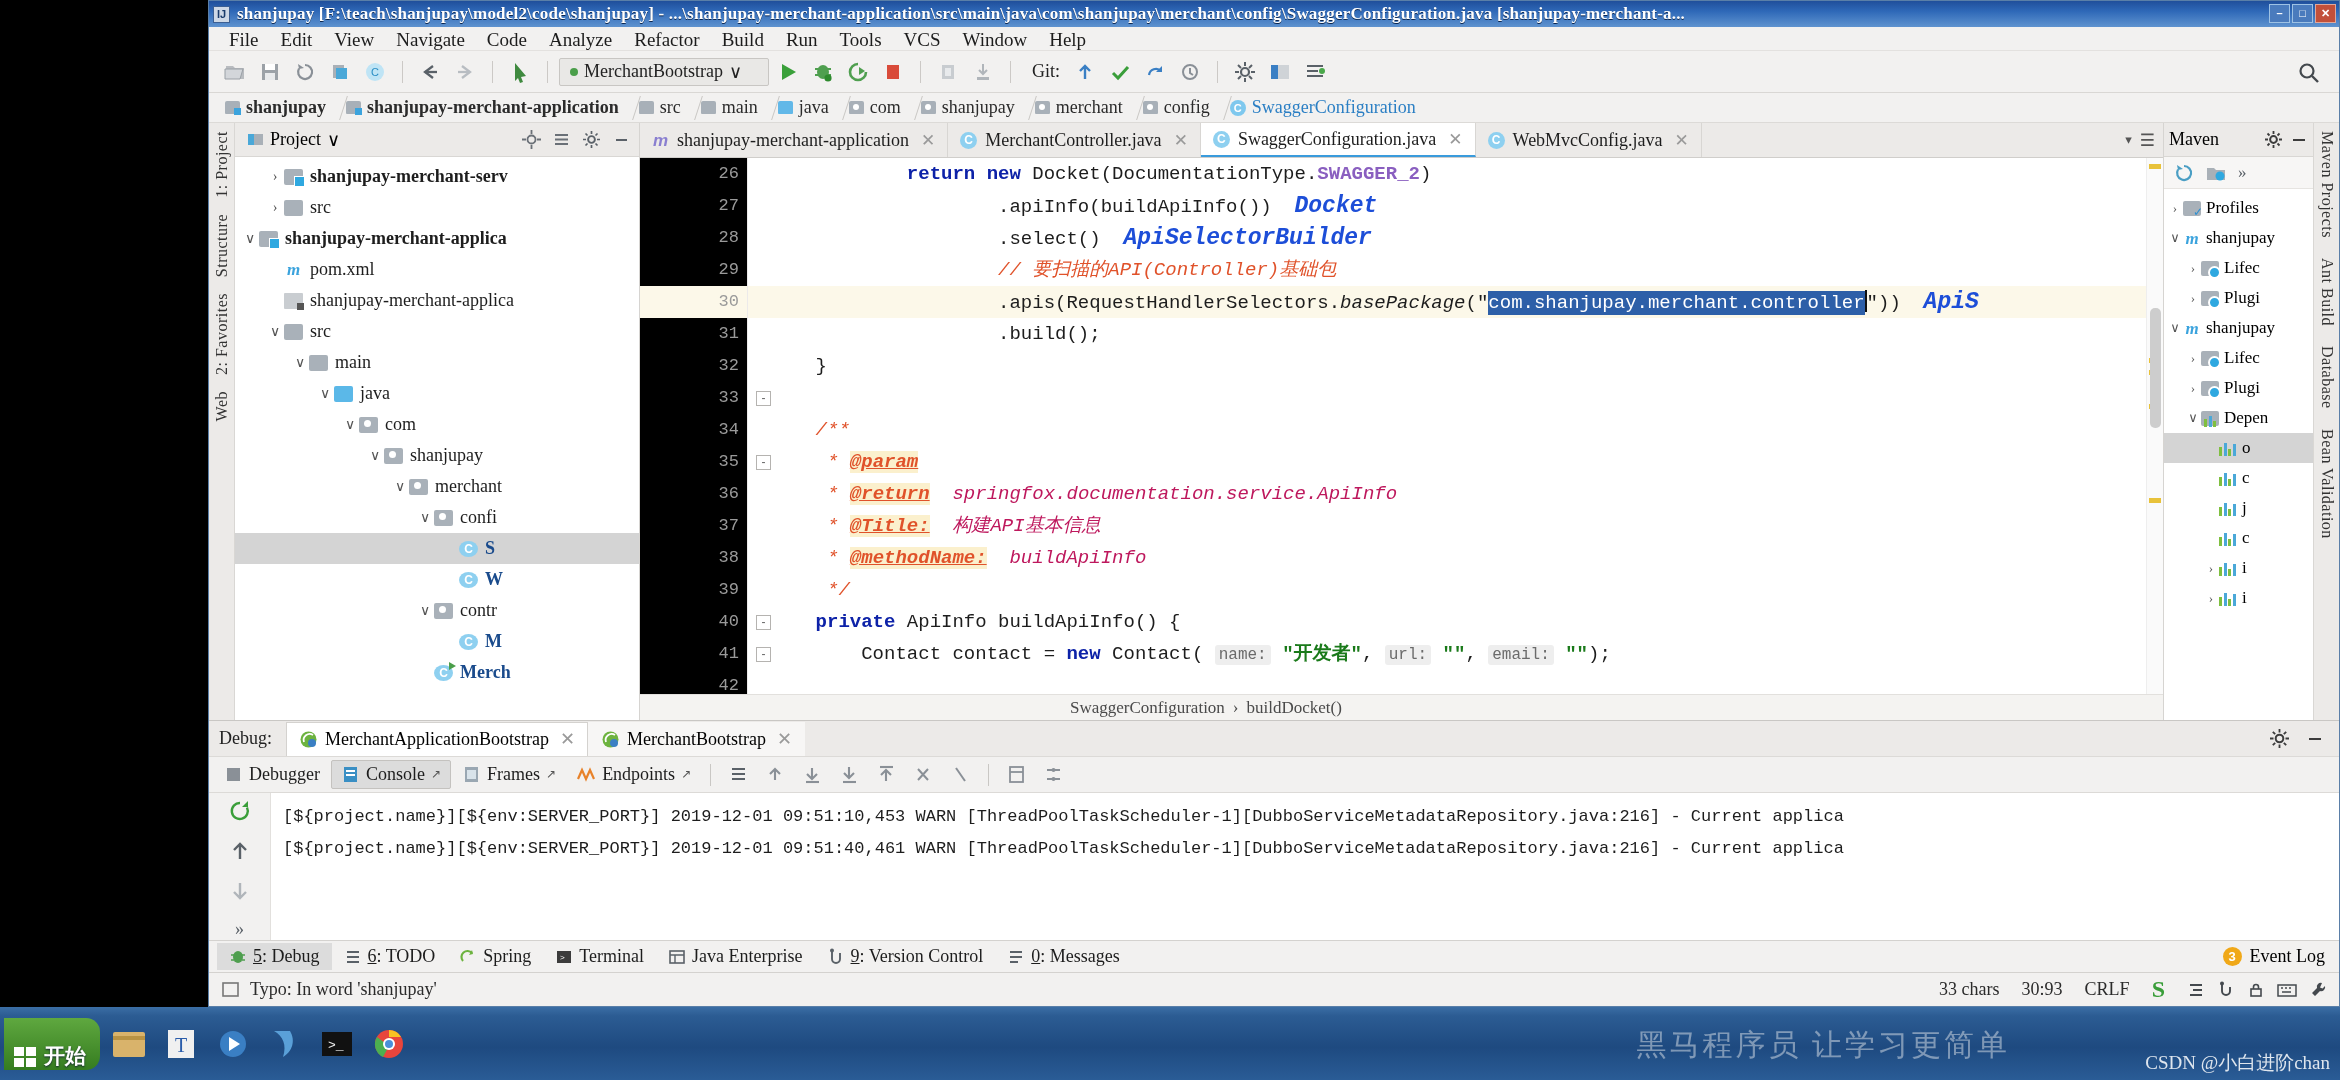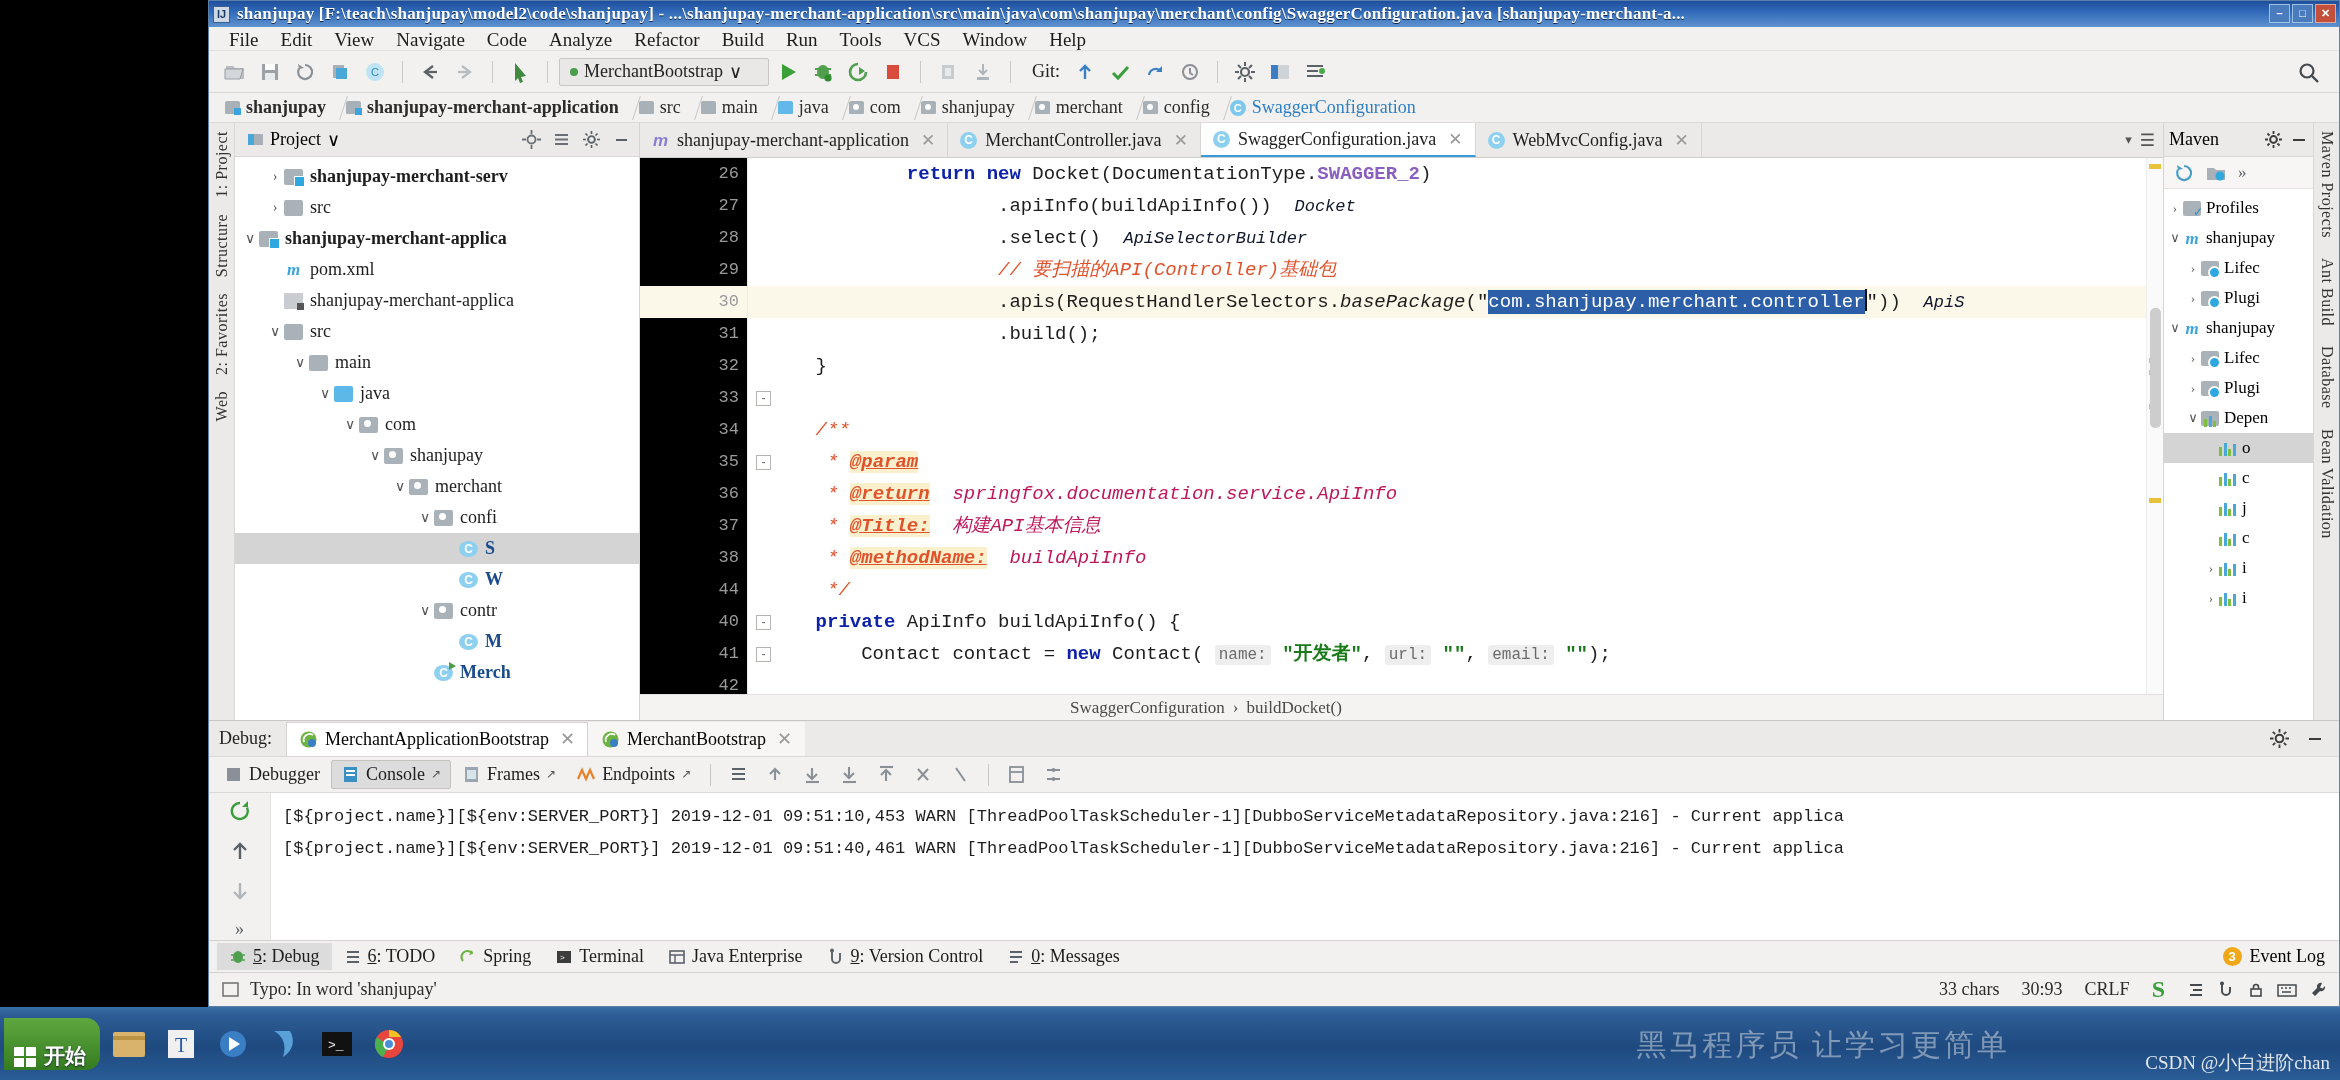--- a/index.html
+++ b/index.html
@@ -143,21 +143,21 @@
           font-family:"Liberation Sans",sans-serif;}
   #codecol { flex:1 1 auto; position:relative; overflow:hidden; }
   .cline { height:32px; line-height:32px; white-space:pre; font-family:"Liberation Mono", monospace;
            font-size:19px; color:#1d1d1d; padding-left:22px; }
   .cline.cur { background:#fcf8e9; }
   .kw { color:#0d22a8; font-weight:bold; }
   .cm { color:#e0522a; font-style:italic; }
   .cmtag { color:#e0522a; font-weight:bold; font-style:italic; text-decoration:underline; background:#fbf0cd;}
   .cmtag2 { color:#be185d; font-style:italic; }
   .str { color:#1a7a1a; font-weight:bold; }
-  .hint { color:#0f172a; font-style:italic; font-size:17px; }
+  .hint { color:#1d4ed8; font-style:italic; font-size:23px;font-weight:bold; }
   .hintbox { color:#6b6b6b; font-size:16px; background:#eeeeee; border-radius:3px; padding:1px 4px; }
   .it { font-style:italic; }
   .selhl { background:#2d5fa8; color:#fff; padding:1px 0; }
   .caret { display:inline-block; width:2px; height:22px; background:#111; vertical-align:-4px; }
   .statfield { color:#8a5fc0; font-weight:bold; }
 
   
   #markers { width:17px; flex:0 0 17px; background:#fafafa; border-left:1px solid #eee; position:relative;}
   .mk { position:absolute; right:2px; width:12px; height:5px; }
   #vscroll { position:absolute; right:2px; top:150px; width:11px; height:120px; background:#cdcdcd; border-radius:5px;}
@@ -640,21 +640,21 @@
               <div class="gline">29</div>
               <div class="gline cur">30</div>
               <div class="gline">31</div>
               <div class="gline">32</div>
               <div class="gline">33<span class="fold">-</span></div>
               <div class="gline">34</div>
               <div class="gline">35<span class="fold">-</span></div>
               <div class="gline">36</div>
               <div class="gline">37</div>
               <div class="gline">38</div>
-              <div class="gline">44</div>
+              <div class="gline">39</div>
               <div class="gline">40<span class="fold">-</span></div>
               <div class="gline">41<span class="fold">-</span></div>
               <div class="gline">42</div>
             </div>
           <div id="codecol">
               <div class="cline"><span class="">            </span><span class="kw">return</span><span class=""> </span><span class="kw">new</span><span class=""> Docket(DocumentationType.</span><span class="statfield">SWAGGER_2</span><span class="">)</span></div>
               <div class="cline"><span class="">                    .apiInfo(buildApiInfo())  </span><span class="hint">Docket</span></div>
               <div class="cline"><span class="">                    .select()  </span><span class="hint">ApiSelectorBuilder</span></div>
               <div class="cline"><span class="cm">                    // 要扫描的API(Controller)基础包</span></div>
               <div class="cline cur"><span class="">                    .apis(RequestHandlerSelectors.</span><span class="it">basePackage</span><span class="">("</span><span class="selhl">com.shanjupay.merchant.controller</span><span class="caret"></span><span class="">"))  </span><span class="hint">ApiS</span></div>

